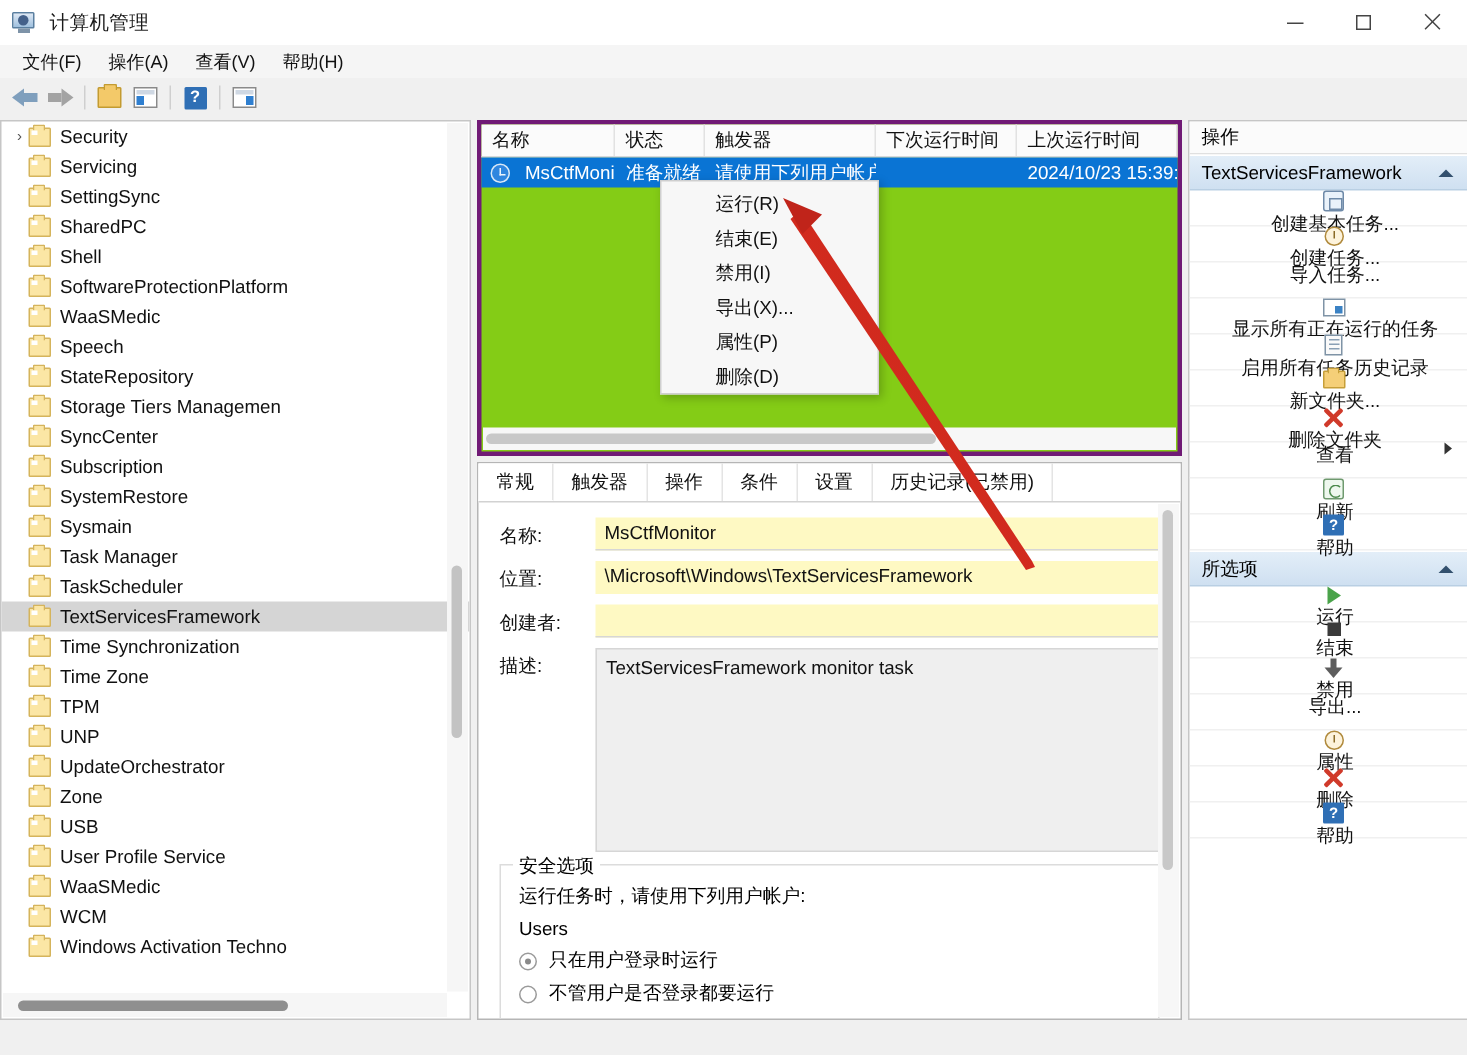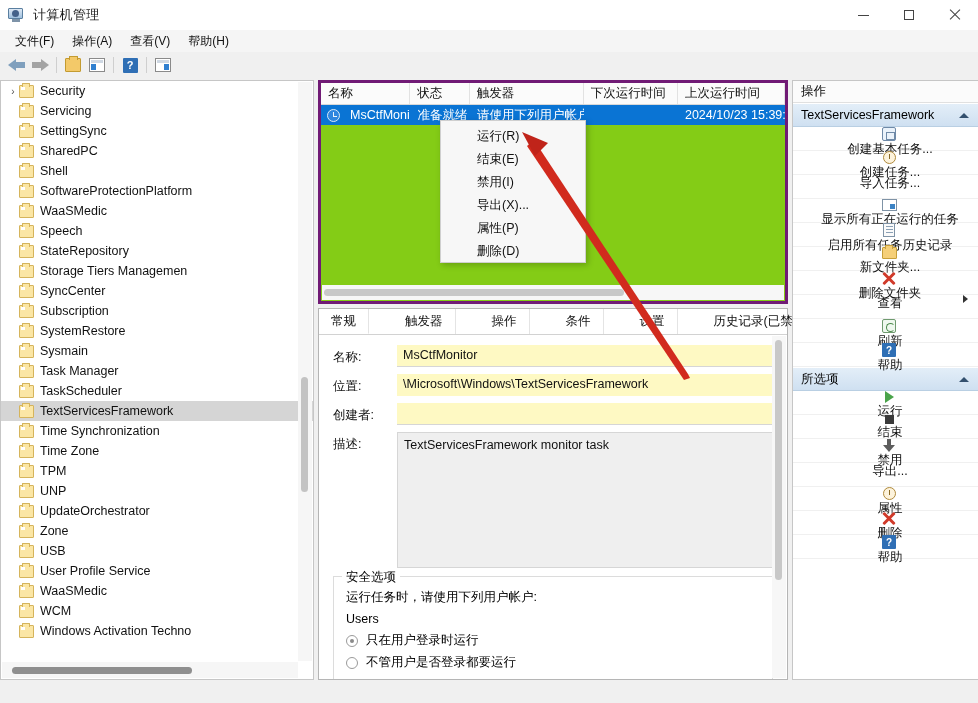--- a/index.html
+++ b/index.html
@@ -173,21 +173,21 @@
   }
   .clock-ico:after {
     content:""; position:absolute; left:5px; top:6px; width:4px; height:1px; background:#eaf3fc;
   }
 
   
   .pane-detail {
     position: absolute; left: 318px; top: 308px; width: 470px; height: 372px;
     background: #ffffff; border: 1px solid #b5b5b5;
   }
-  .tabstrip { display:flex; height: 26px; border-bottom:1px solid #d2d2d2; background:#fff;gap:24px; }
+  .tabstrip { display:flex; height: 26px; border-bottom:1px solid #d2d2d2; background:#fff; }
   .tab {
     display:flex; align-items:center; padding: 0 12px; font-size: 12.5px; color:#111;
     border-right: 1px solid #e4e4e4; white-space:nowrap;
   }
   .tab.active { background:#ffffff; font-weight: normal; border-bottom: 1px solid #fff; }
   .detail-body { position: relative; padding: 10px 14px 0 14px; height: 344px; overflow:hidden; }
   .frow { display:flex; align-items:flex-start; margin-bottom: 7px; }
   .flabel { width: 64px; font-size: 12.5px; color:#111; padding-top:4px; flex:none; }
   .fvalue {
     flex: 1; min-height: 22px; font-size: 12.5px; color:#111;

